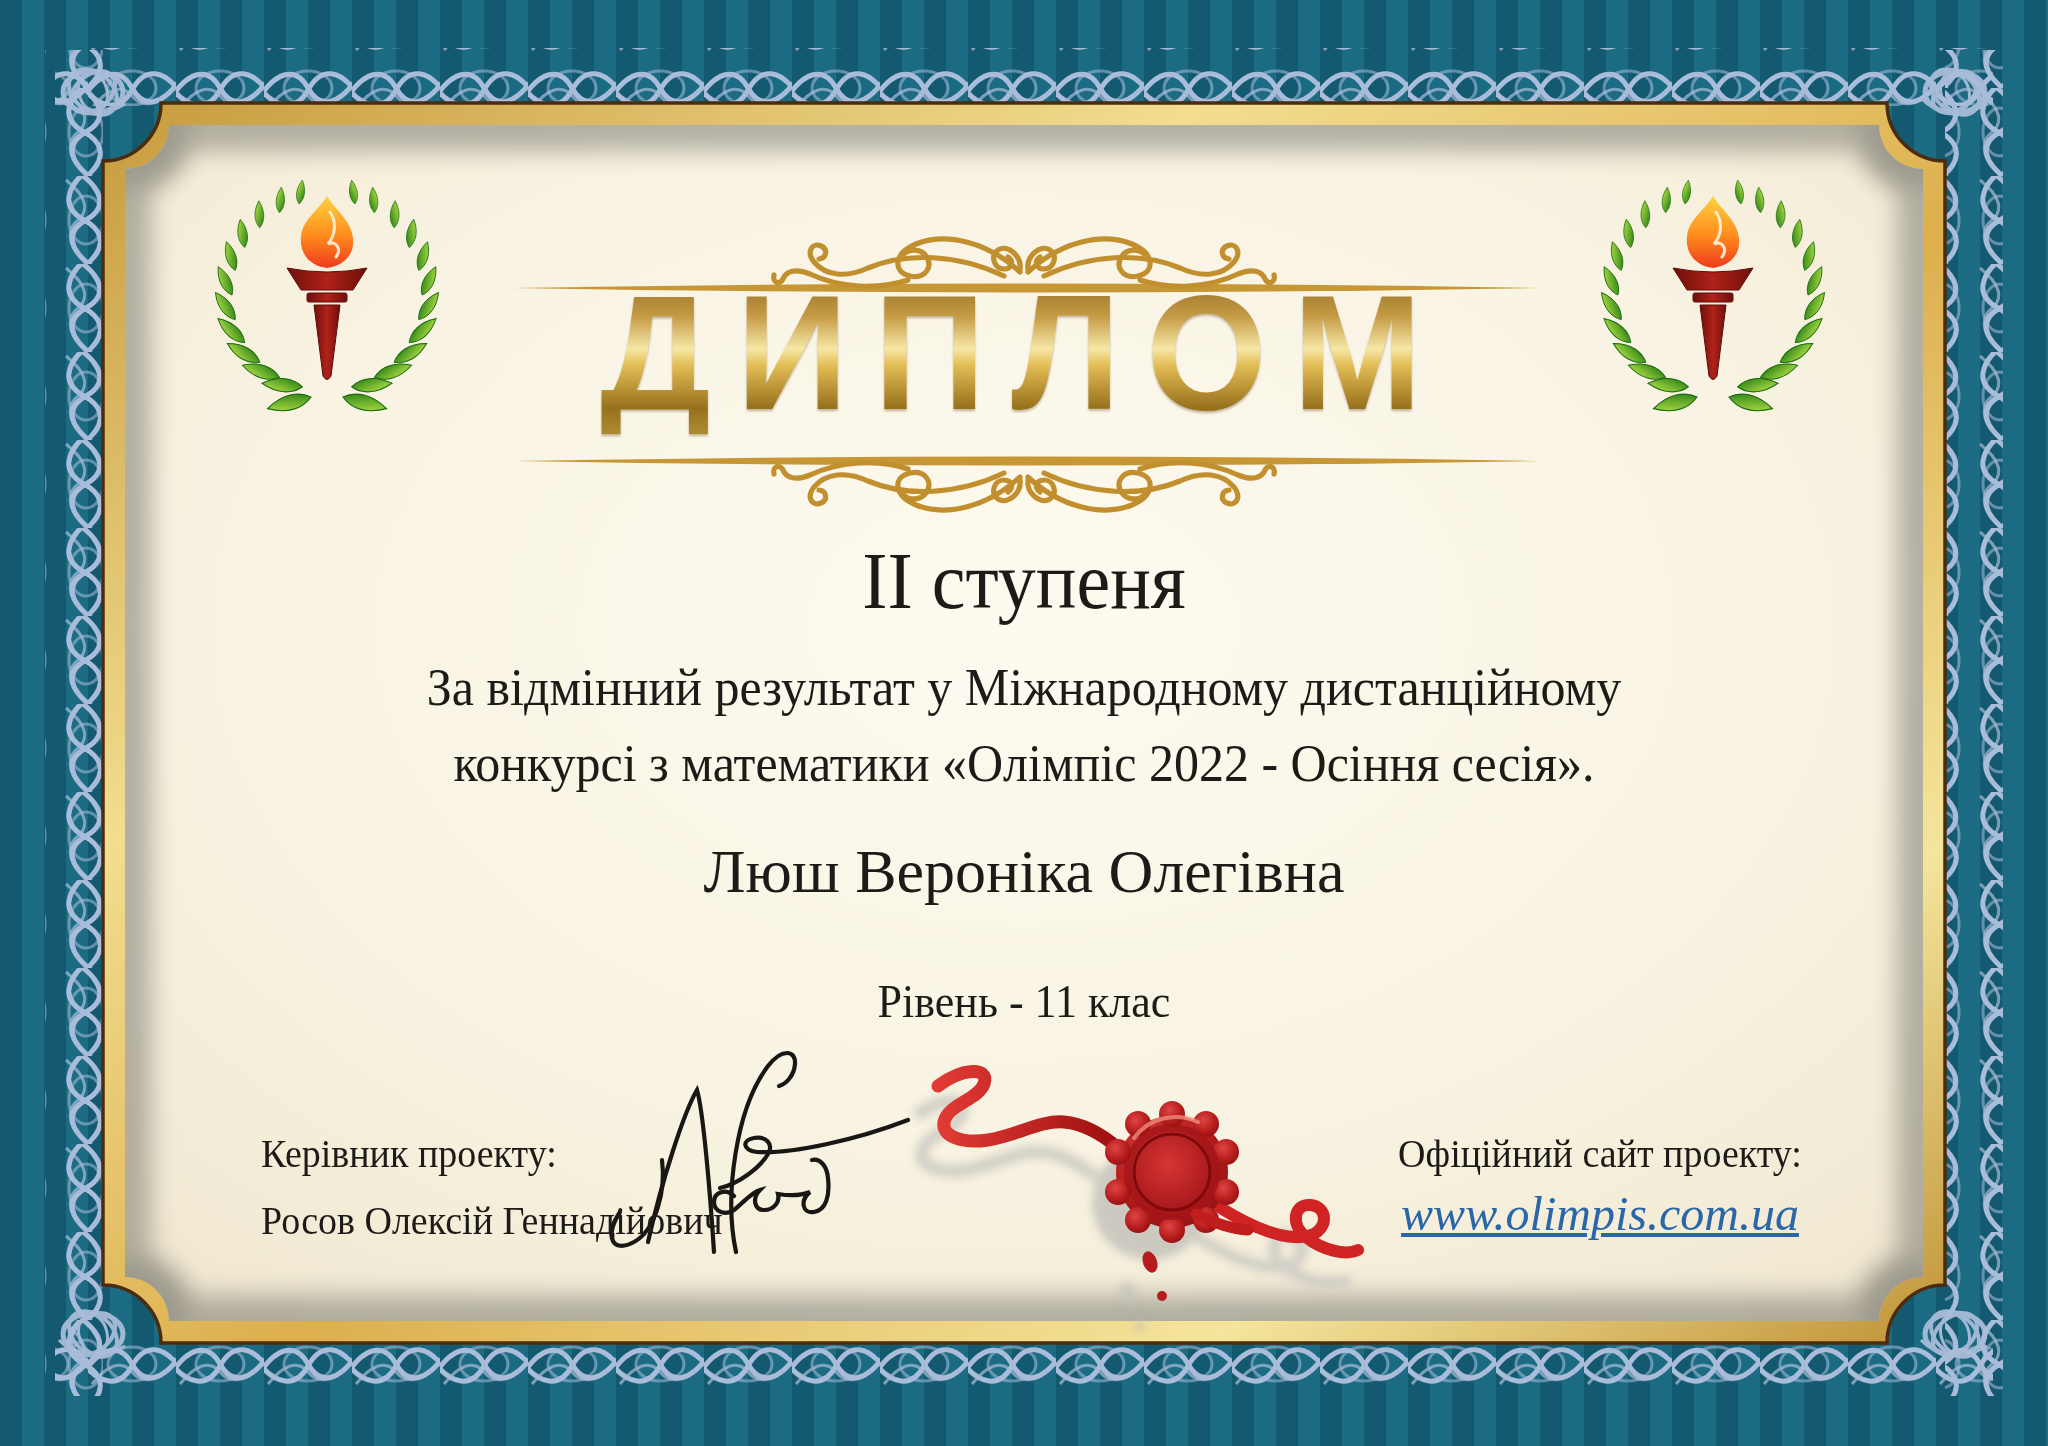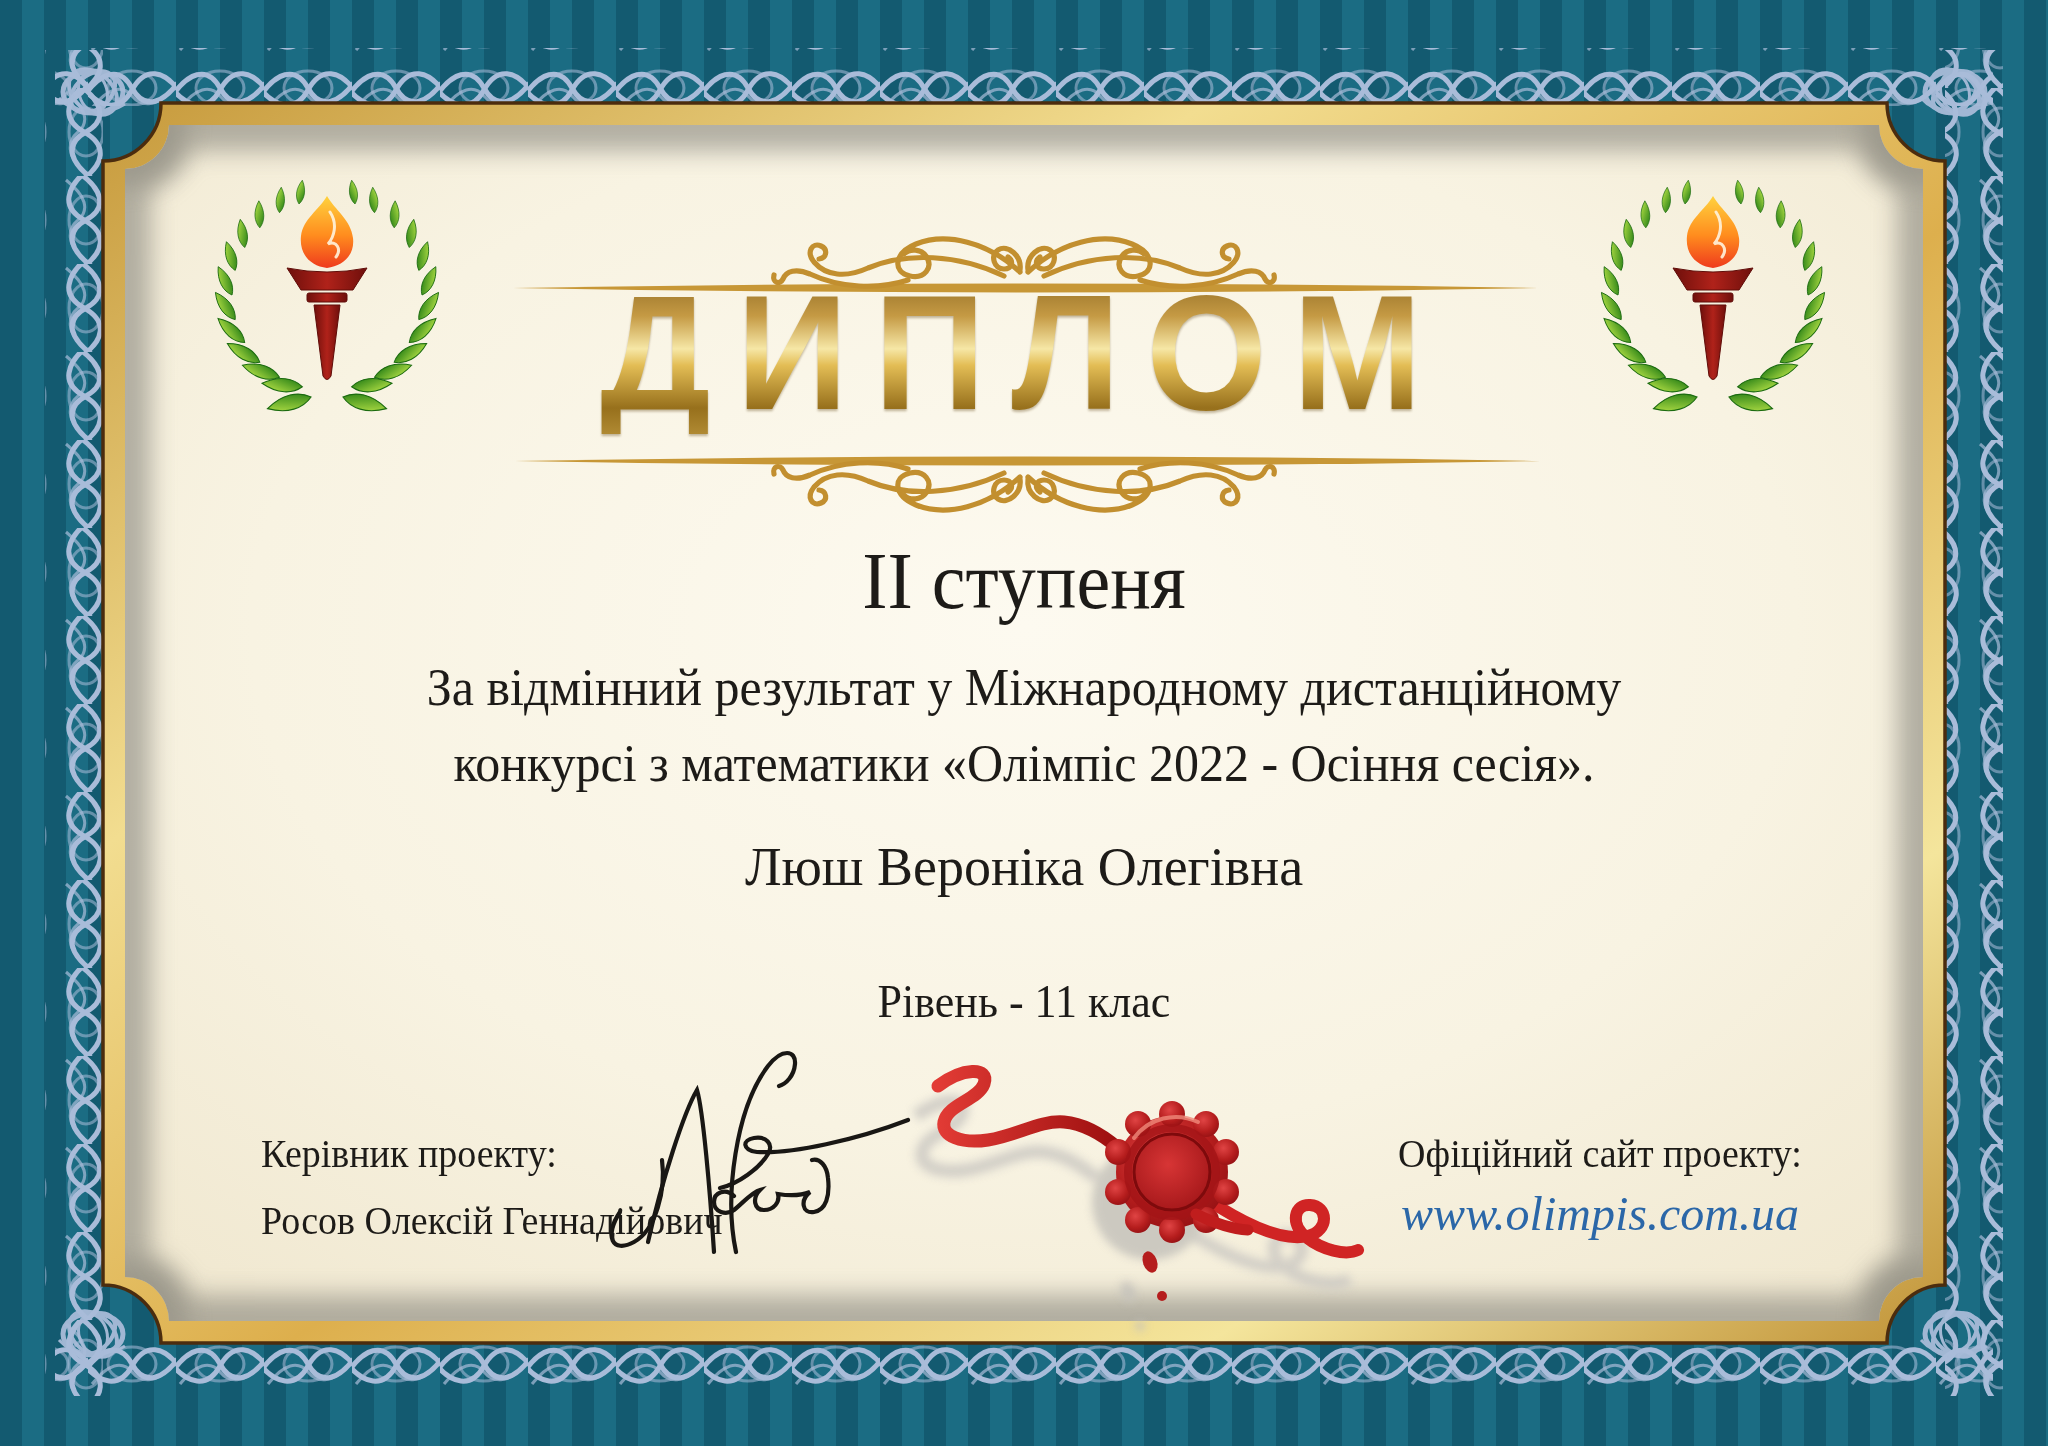--- a/index.html
+++ b/index.html
@@ -16,28 +16,28 @@
     top:270px;font-family:"Liberation Sans",sans-serif;font-weight:700;
     font-size:155px;letter-spacing:26px;line-height:1;
     background:linear-gradient(180deg,#8a6620 0%,#c59a44 28%,#f6e7a6 48%,#e3bd55 58%,#97701c 84%,#b08a33 100%);
     -webkit-background-clip:text;background-clip:text;color:transparent;
     transform:scaleY(1.06);transform-origin:50% 0;
     filter:drop-shadow(0 2px 1px rgba(90,60,10,.35));
   }
   #degree{top:534px;font-size:76px;}
   #desc1{top:656px;font-size:50px;}
   #desc2{top:732px;font-size:50px;}
-  #name{top:836px;font-size:54px;}
+  #name{top:836px;font-size:62px;}
   #level{top:974px;font-size:44px;}
   .left-block{left:261px;width:700px;text-align:left;}
   #mgr-label{top:1130px;font-size:38px;}
   #mgr-name{top:1197px;font-size:38px;}
   .right-block{left:1350px;width:500px;text-align:center;}
   #site-label{top:1130px;font-size:38px;}
-  #site-url{top:1186px;font-size:48px;font-style:italic;color:#2b67a8;}
+  #site-url{top:1186px;font-size:48px;font-style:italic;color:#2b67a8;text-decoration:underline;}
 </style>
 </head>
 <body>
 
 <div id="stage">
 
 <svg id="deco" width="2048" height="1446" viewBox="0 0 2048 1446">
   <defs>
     <linearGradient id="goldFrame" x1="0" y1="0" x2="1" y2="1">
       <stop offset="0" stop-color="#c79a3c"></stop>

